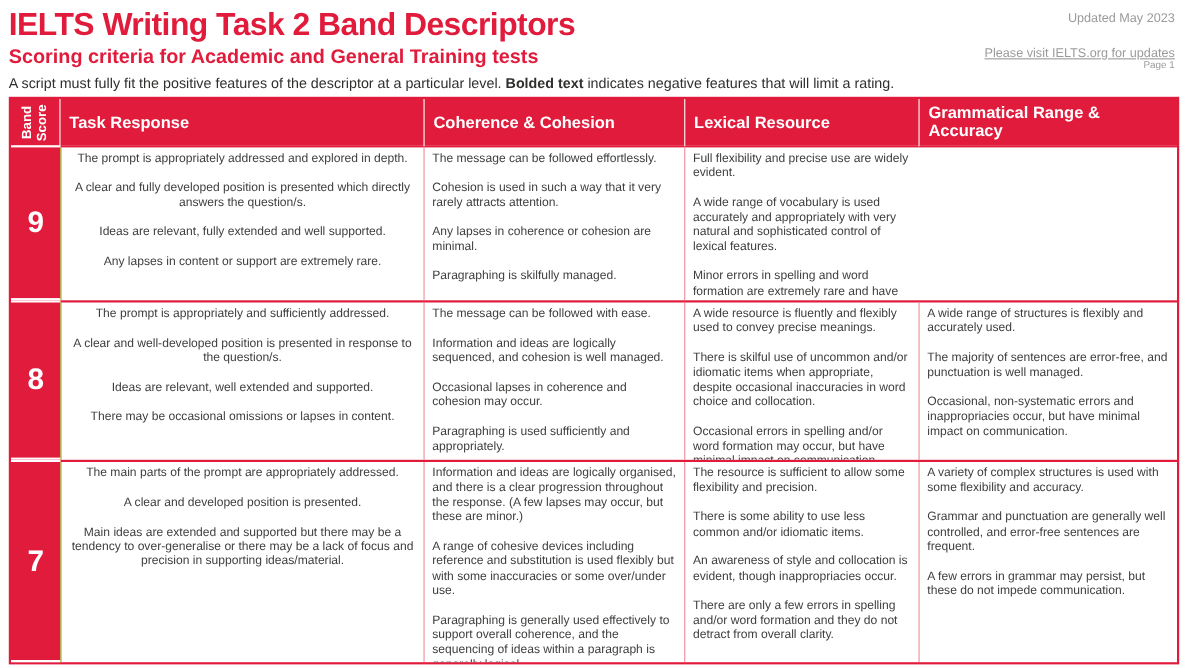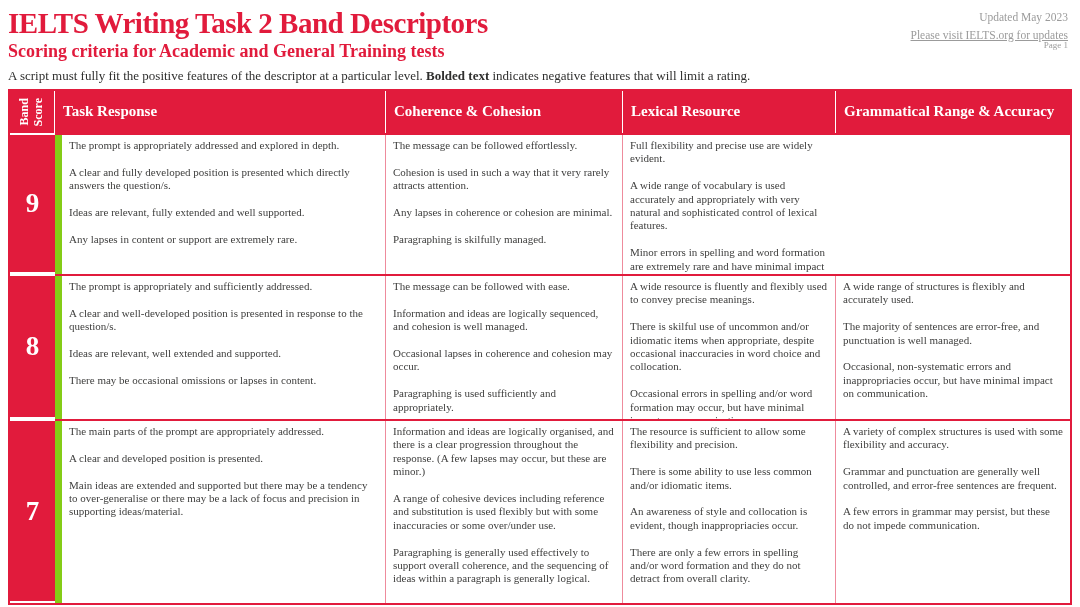--- a/index.html
+++ b/index.html
@@ -1,36 +1,36 @@
 <!DOCTYPE html>
 <html><head>
 <meta charset="utf-8">
 <style>
   * { margin: 0; padding: 0; box-sizing: border-box; }
   html, body { background: #ffffff; }
   .page {
     width: 1080px; height: 607px; overflow: hidden; position: relative;
     background: #ffffff;
-    font-family: Liberation Serif, serif;
+    font-family: Liberation Sans, sans-serif;
     color: #3e3e3d;
   }
   
   .doc-header { position: relative; padding: 8px 10px 0 8px; height: 62px; }
   .title {
     color: #e11b3c; font-size: 29px; font-weight: bold; letter-spacing: -0.5px;
     line-height: 1.05;
   }
   .subtitle {
     color: #e11b3c; font-size: 18px; font-weight: bold; margin-top: 3px;
   }
   .header-right {
     position: absolute; top: 12px; right: 12px; text-align: right;
     color: #9b9b9b; font-size: 11.5px; line-height: 1;
   }
-  .header-right .updated { margin-bottom: 6px; }
+  .header-right .updated { margin-bottom: 20px; }
   .header-right .link {
     display: inline-block; color: #9b9b9b; text-decoration: underline;
     cursor: pointer;
   }
   .header-right .pageno { font-size: 9px; }
   .intro { font-size: 13px; color: #2f2f2e; padding: 6px 8px 5px 8px; }
   .intro b { font-weight: bold; }
   
   .btable {
     margin: 0 8px; width: 1064px;
@@ -62,21 +62,21 @@
     margin-top: -2px;
   }
   .cell {
     font-size: 11px; line-height: 1.22; color: #3e3e3d;
     padding: 4px 7px 4px 7px;
     white-space: pre-line;
     border-right: 1px solid #ee8b9c;
     overflow: hidden;
   }
   .cell:last-child { border-right: none; }
-  .cell:nth-child(2) { border-left: 7px solid #84cc16; }
+  .cell:nth-child(2) { border-left: 1px solid #84cc16; text-align: center; }
 </style>
 </head>
 <body>
 
 <div class="page">
 
   <div class="doc-header">
     <div class="title">IELTS Writing Task 2 Band Descriptors</div>
     <div class="subtitle">Scoring criteria for Academic and General Training tests</div>
     <div class="header-right">

